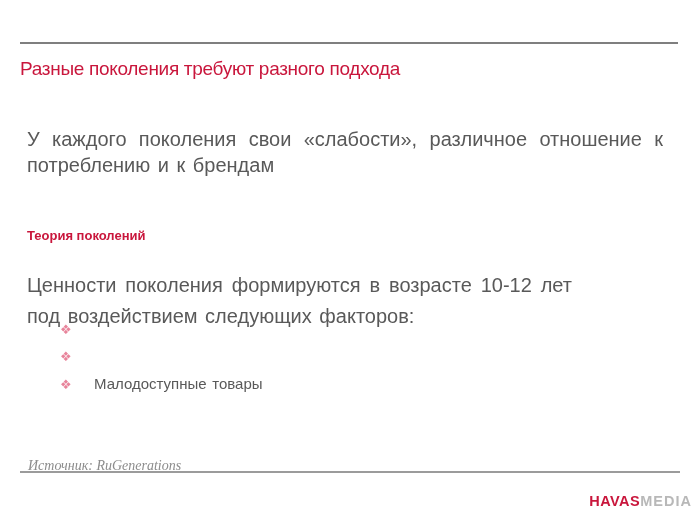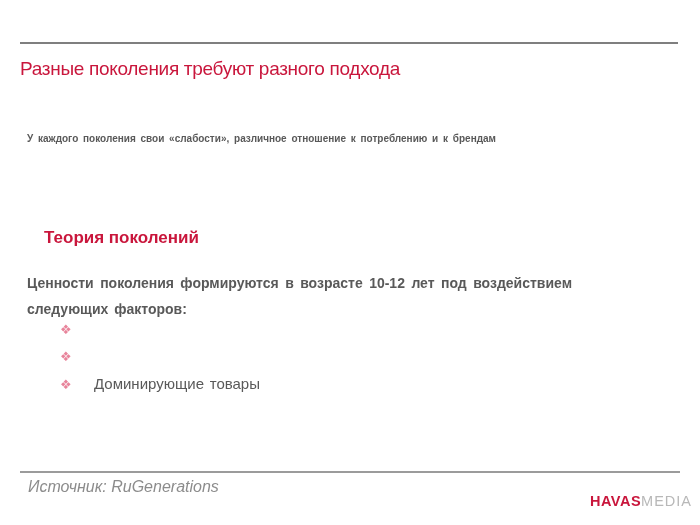--- a/index.html
+++ b/index.html
@@ -28,32 +28,32 @@
     color:var(--accent-red,#C9163C);
     white-space:nowrap;
     margin-top:48px;
   }
   .title-rule{
     position:absolute;left:20px;top:42px;width:658px;height:2px;
     background:var(--rule-dark,#7F7F7F);
   }
   .intro{
     position:absolute;left:27px;top:126px;width:636px;
-    font-size:10px;font-weight:bold;line-height:26px;
+    font-size:20px;font-weight:normal;line-height:26px;
     color:var(--text-gray,#595959);
     text-align:justify;word-spacing:2px;
   }
   .section-heading{
-    position:absolute;left:44px;top:228px;
-    font-size:17px;font-weight:bold;
+    position:absolute;left:27px;top:228px;
+    font-size:13px;font-weight:bold;
     color:var(--accent-red,#C9163C);
   }
   .statement{
     position:absolute;left:27px;top:270px;width:545px;
-    font-size:14px;font-weight:bold;line-height:26px;
+    font-size:20px;font-weight:normal;line-height:31px;
     color:var(--text-gray,#595959);
     text-align:justify;word-spacing:2px;
   }
   .bullet-list{
     position:absolute;left:60px;top:316px;width:560px;
     list-style:none;
   }
   .bullet-item{
     display:flex;align-items:baseline;
     font-size:15px;line-height:27px;
@@ -63,33 +63,34 @@
   .bullet-glyph{
     flex:0 0 34px;
     font-size:13px;
     color:var(--bullet-pink,#E8849B);
   }
   .footer-rule{
     position:absolute;left:20px;top:471px;width:660px;height:2px;
     background:var(--rule-light,#9B9B9B);
   }
   .source-note{
-    position:absolute;left:28px;top:478px;
-    font-size:16px;font-style:italic;
+    position:absolute;left:28px;top:458px;
+    font-size:14px;font-style:italic;
     color:var(--source-gray,#8C8C8C);
+    font-family:Liberation Serif, serif;
   }
   .logo{
     position:absolute;right:8px;top:493px;
     font-size:14.5px;letter-spacing:0.5px;white-space:nowrap;
   }
   .logo-primary{
     font-weight:bold;color:var(--accent-red,#C9163C);
   }
   .logo-secondary{
-    font-weight:normal;color:var(--logo-gray,#B8B8B8);letter-spacing:1px;text-align:right;
+    font-weight:bold;color:var(--logo-gray,#B8B8B8);letter-spacing:1px;text-align:right;
   }
 </style>
 </head>
 <body>
 
 <div class="slide">
 
   <h1 class="slide-title">Разные поколения требуют разного подхода</h1>
 
   <div class="title-rule"></div>
@@ -102,21 +103,21 @@
 
   <ul class="bullet-list">
     <li class="bullet-item">
       <span class="bullet-glyph">❖</span>
     </li>
     <li class="bullet-item">
       <span class="bullet-glyph">❖</span>
     </li>
     <li class="bullet-item">
       <span class="bullet-glyph">❖</span>
-      <span>Доминирующие товары</span>
+      <span>Малодоступные товары</span>
     </li>
   </ul>
 
   <div class="footer-rule"></div>
 
   <p class="source-note">Источник: RuGenerations</p>
 
   <div class="logo">
     <span class="logo-primary">HAVAS</span><span class="logo-secondary">MEDIA</span>
   </div>

